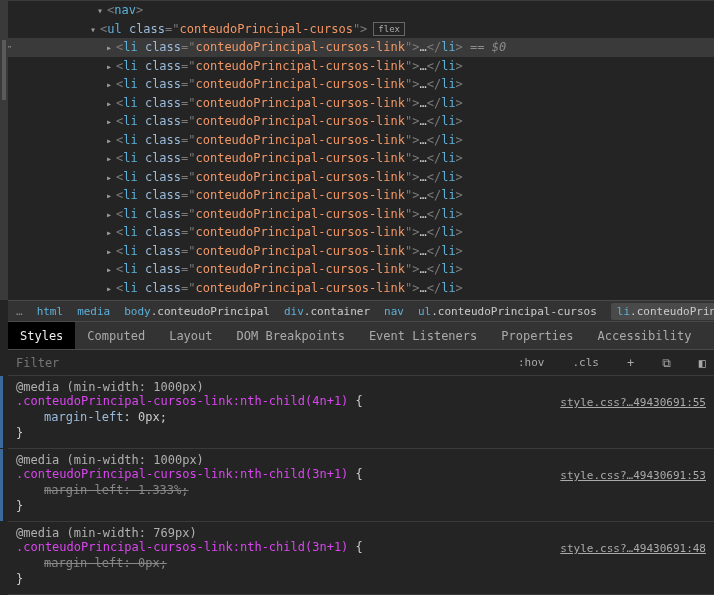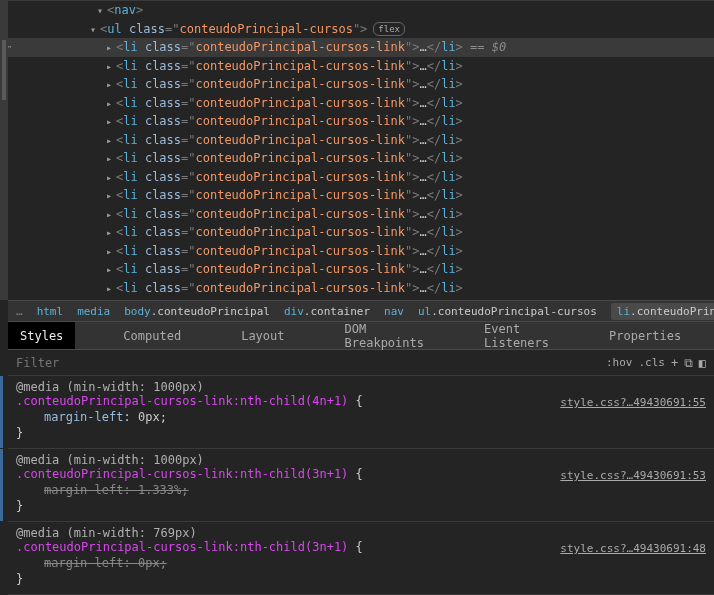--- a/index.html
+++ b/index.html
@@ -63,21 +63,21 @@
 .tag-nm { color: #5db0d7; }
 .attr-n { color: #9bbbdc; }
 .attr-v { color: #f29766; }
 .ell { color: #cccccc; }
 .sel0 { color: #8b8b8b; font-style: italic; }
 .flex-badge {
   display: inline-block;
   font-size: 9px;
   padding: 0 4px;
   border: 1px solid #666;
-  border-radius: 6px;
+  border-radius: 0;
   color: #aaa;
   margin-left: 6px;
   line-height: 12px;
   vertical-align: 1px;
 }
 .crumbs {
   position: absolute;
   left: 8px; right: 0; top: 300px; height: 22px;
   background: #333333;
   border-top: 1px solid #494949;
@@ -98,21 +98,20 @@
   left: 8px; right: 0; top: 322px; bottom: 0;
   background: #242424;
 }
 .tabs {
   height: 28px;
   display: flex;
   align-items: center;
   background: #333333;
   border-bottom: 1px solid #494949;
   font-size: 12px;
-  gap: 36px;
 }
 .tab {
   padding: 0 12px;
   height: 100%;
   display: flex;
   align-items: center;
   color: #aaa;
   cursor: pointer;
 }
 .tab.active {
@@ -129,21 +128,21 @@
 }
 .filter-input {
   background: transparent;
   border: none;
   color: #aaa;
   font-family: inherit;
   font-size: 12px;
   flex: 1;
   outline: none;
 }
-.filter-right { display: flex; align-items: center; gap: 6px; color: #aaa; }
+.filter-right { display: flex; align-items: center; gap: 28px; color: #aaa; }
 .filter-right span { cursor: pointer; }
 .icon-btn { color: #aaa; cursor: pointer; font-size: 12px; }
 .rule-block {
   padding: 4px 8px 8px 8px;
   border-bottom: 1px solid #3a3a3a;
   font-family: Consolas, Menlo, monospace;
   font-size: 12px;
   position: relative;
 }
 .rule-block .src-link {

